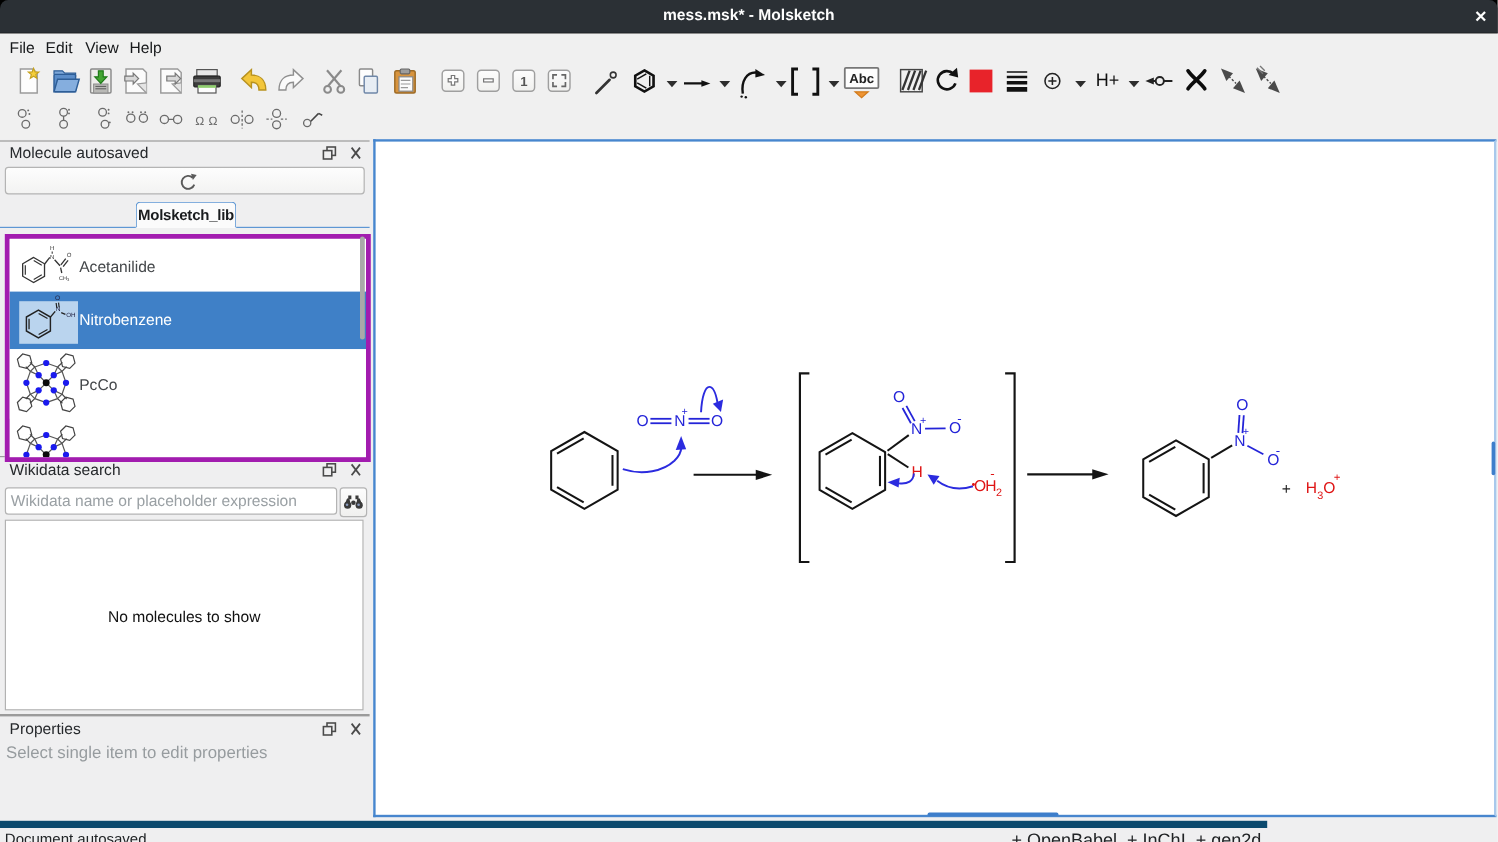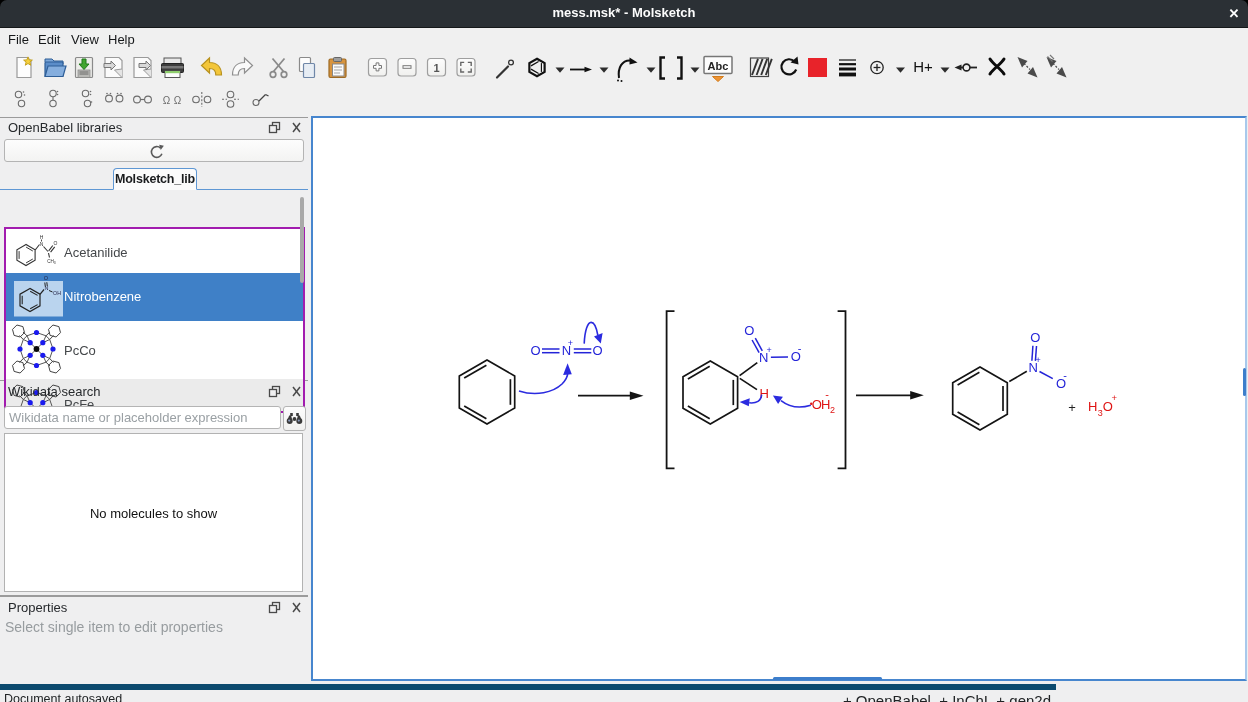--- a/index.html
+++ b/index.html
@@ -17,21 +17,21 @@
   #toolbar{position:absolute;left:0;top:52px;width:1248px;height:64px;background:#f0f0f0;}
   
   .hdr{position:absolute;font-size:13px;color:#26292c;}
   #refreshbtn{position:absolute;left:4px;top:139px;width:298px;height:21px;
     background:linear-gradient(#fdfdfd,#f3f3f2);border:1px solid #b4b4b4;border-radius:3px;}
   #tabline{position:absolute;left:0px;top:188.5px;width:308px;height:0px;border-top:1.5px solid #5e97d4;}
   #tab{position:absolute;left:113px;top:168px;width:82px;height:17.5px;background:#fbfbfb;
     border:1.5px solid #5e97d4;border-bottom:1.5px solid #fbfbfb;border-radius:4px 4px 0 0;
     text-align:center;font-size:12.5px;letter-spacing:-0.2px;color:#1a1c1e;padding-top:2.5px;font-weight:bold;}
   #liblist{position:absolute;left:4px;top:195px;width:297px;height:182px;background:#fff;
-    border:2px solid #a21caf;overflow:hidden;margin-top:32px;}
+    border:4px solid #a21caf;overflow:hidden;}
   .librow{position:absolute;left:0;width:297px;}
   .librow .lbl{position:absolute;left:58px;font-size:13px;color:#44474a;}
   #libscroll{position:absolute;left:299.5px;top:197px;width:4px;height:86px;
     background:#a9a9a9;border-radius:2px;}
   #wikinput{position:absolute;left:4px;top:406px;width:267px;height:21px;border:1px solid #b4b4b4;
     border-radius:3px;background:#fff;font-size:13px;color:#9aA0a4;padding:0 4px;line-height:21px;
     white-space:nowrap;overflow:hidden;}
   #wikibtn{position:absolute;left:283px;top:406px;width:21px;height:23px;
     background:linear-gradient(#fdfdfd,#f0f0ef);border:1px solid #b4b4b4;border-radius:3px;}
   #wikilist{position:absolute;left:4px;top:433px;width:297px;height:157px;background:#fff;
@@ -200,21 +200,21 @@
       <line x1="222" y1="99.3" x2="227" y2="99.3" stroke="#6b6b6b" stroke-width="1.1" stroke-linecap="butt" stroke-dasharray="2,1.6"></line>
       <line x1="234" y1="99.3" x2="239" y2="99.3" stroke="#6b6b6b" stroke-width="1.1" stroke-linecap="butt" stroke-dasharray="2,1.6"></line>
       <circle cx="256" cy="102.5" r="3.0" fill="none" stroke="#6b6b6b" stroke-width="1.1"></circle>
       <line x1="259" y1="101" x2="265.5" y2="94.5" stroke="#444" stroke-width="1.3" stroke-linecap="butt"></line>
       <line x1="265.5" y1="94.5" x2="268.5" y2="96" stroke="#444" stroke-width="1.3" stroke-linecap="butt"></line>
     </svg></div>
 
 <div class="abs" style="left:0;top:116.5px;width:308px;height:1.5px;background:#9b9b9b;"></div>
 <div class="abs" style="left:0;top:379.5px;width:308px;height:1.5px;background:#9b9b9b;"></div>
 <div class="abs" style="left:0;top:595px;width:308px;height:1.5px;background:#9b9b9b;"></div>
-<div class="hdr" style="left:8px;top:120px;">OpenBabel libraries</div>
+<div class="hdr" style="left:8px;top:120px;">Molecule autosaved</div>
 <svg class="abs" style="left:268px;top:121px;" width="36" height="14" viewBox="0 0 36 14">
     <rect x="4.5" y="1.5" width="7" height="7" fill="none" stroke="#4a4a4a" stroke-width="1.3"></rect>
     <rect x="1.5" y="4.5" width="7" height="7" fill="#efeff0" stroke="#4a4a4a" stroke-width="1.3"></rect>
     <line x1="25.0" y1="2.0" x2="32.0" y2="11.0" stroke="#4a4a4a" stroke-width="1.5"></line>
     <line x1="32.0" y1="2.0" x2="25.0" y2="11.0" stroke="#4a4a4a" stroke-width="1.5"></line>
   </svg>
 <div id="refreshbtn">
     <svg class="abs" style="left:141px;top:4px;" width="20" height="16" viewBox="0 0 20 16">
       <path d="M 14.6,4.1 A 5.4 5.4 0 1 0 15.9,9.8" stroke="#5a5a5a" stroke-width="1.6" fill="none"></path>
       <polygon points="13.2,0.8 17.9,1.8 14.7,5.9" fill="#5a5a5a"></polygon>
@@ -224,23 +224,20 @@
 <div id="tab">Molsketch_lib</div>
 <div id="liblist">
   <div class="librow" style="top:0px;height:44px;background:#fff;">
       <span class="lbl" style="top:16px;">Acetanilide</span>
     </div>
   <div class="librow" style="top:44px;height:48px;background:#3f80c7;">
       <span class="lbl" style="top:16px;color:#fff;">Nitrobenzene</span>
     </div>
   <div class="librow" style="top:92px;height:58px;background:#fff;">
       <span class="lbl" style="top:22px;">PcCo</span>
-    </div>
-  <div class="librow" style="top:150px;height:32px;background:#ebebeb;">
-      <span class="lbl" style="top:18px;">PcFe</span>
     </div>
   <svg class="abs" style="left:0;top:0;" width="297" height="182" viewBox="0 0 297 182" font-family="Liberation Sans, sans-serif">
       <polygon points="20.0,15.5 10.9,20.8 10.9,31.2 20.0,36.5 29.1,31.3 29.1,20.8" fill="none" stroke="#333" stroke-width="1.1"></polygon>
       <line x1="26.8" y1="22.0" x2="20.1" y2="18.1" stroke="#333" stroke-width="0.9900000000000001"></line>
       <line x1="13.1" y1="22.1" x2="13.1" y2="29.9" stroke="#333" stroke-width="0.9900000000000001"></line>
       <line x1="26.8" y1="30.0" x2="20.1" y2="33.9" stroke="#333" stroke-width="0.9900000000000001"></line>
       <line x1="29.2" y1="21.0" x2="33.5" y2="15.5" stroke="#333" stroke-width="1.1"></line>
       <text x="35.5" y="16.5" fill="#333" font-size="5px" text-anchor="middle">N</text>
       <text x="35.5" y="9.5" fill="#333" font-size="5px" text-anchor="middle">H</text>
       <line x1="35.5" y1="10.5" x2="35.5" y2="12.5" stroke="#333" stroke-width="0.9"></line>

